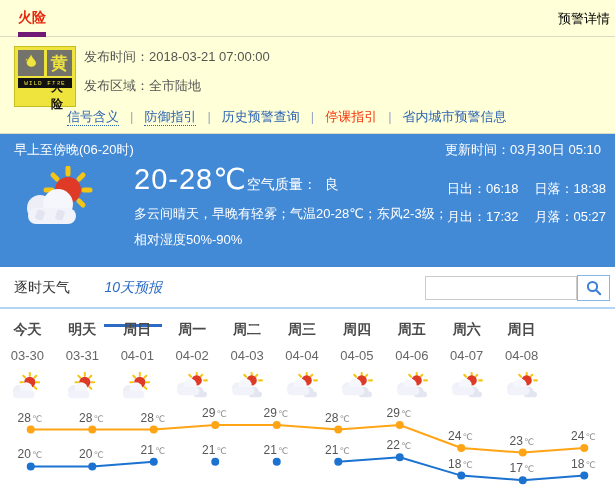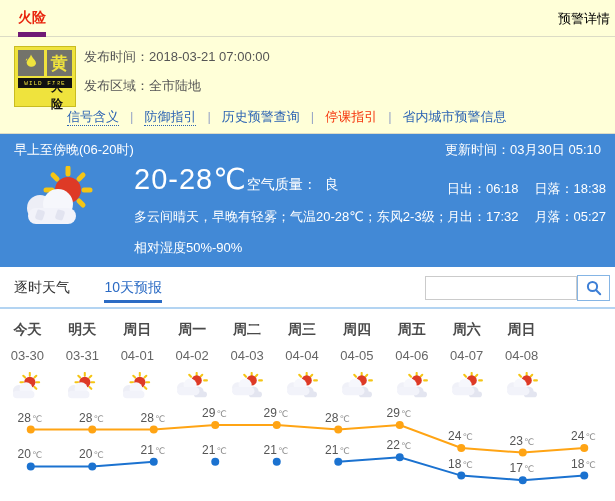--- a/index.html
+++ b/index.html
@@ -33,28 +33,28 @@
   .sep { color:#9AA7C7; margin:0 11px; }
 
   
   .blue-panel { position:relative; height:133px; background:#4289D6; color:#fff; }
   .banner { display:flex; justify-content:space-between; padding:7px 14px 0 14px; font-size:13px; }
   .big-icon { position:absolute; left:16px; top:32px; }
   .temp-line { position:absolute; left:134px; top:28px; display:flex; align-items:baseline; }
   .temp-big { font-size:29px; font-weight:normal; letter-spacing:1px; }
   .air { font-size:14px; }
   .air .val { margin-left:8px; }
-  .desc { position:absolute; left:134px; top:67px; width:316px; font-size:13px; line-height:31px; }
+  .desc { position:absolute; left:134px; top:67px; width:316px; font-size:13px; line-height:26px; }
   .sunmoon { position:absolute; left:447px; top:46px; display:grid; grid-template-columns:auto auto; column-gap:16px; row-gap:10px; font-size:13px; }
 
   
   .tab-bar { position:relative; height:42px; background:#fff; border-bottom:2px solid #B3D4F2; }
   .tab { display:inline-block; margin-top:12px; font-size:14px; color:#333; cursor:pointer; }
   .tab.first { margin-left:14px; }
-  .tab.active { color:#2B6BC4; margin-left:30px; padding-bottom:3px; border-bottom:3px solid #2B6BC4; }
+  .tab.active { color:#2B6BC4; margin-left:30px; padding-bottom:27px; border-bottom:3px solid #2B6BC4;font-style:italic; }
   .search-box { position:absolute; right:38px; top:9px; width:152px; height:24px; border:1px solid #CBCBCB;
                 background:#fff; font-size:13px; padding:0 6px; outline:none; }
   .search-btn { position:absolute; right:5px; top:8px; width:33px; height:26px; background:#fff;
                 border:1px solid #85B5E5; display:flex; align-items:center; justify-content:center; cursor:pointer; }
 
   
   .forecast { position:relative; }
   .fc-row { display:flex; width:549px; }
   .fc-cell { flex:1 1 0; text-align:center; }
   .names { margin-top:12px; font-size:14px; font-weight:bold; color:#4A4A4A; }

